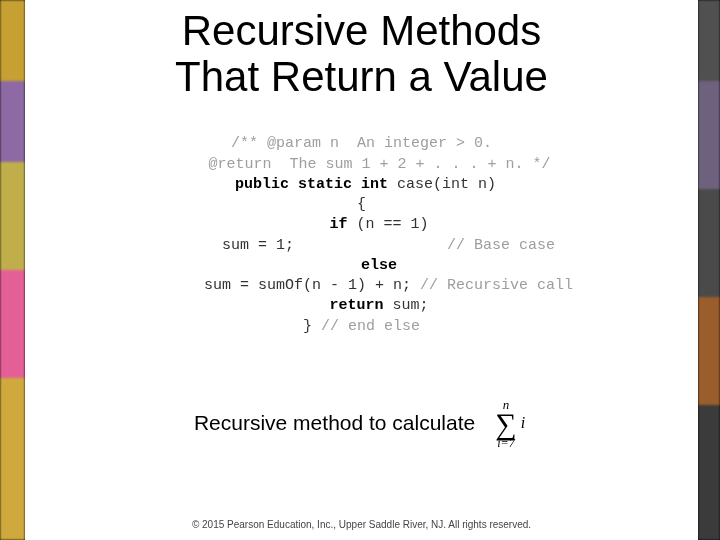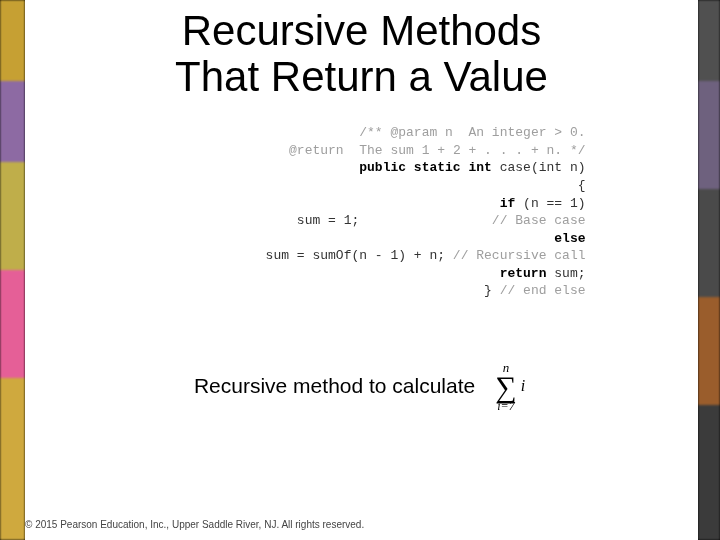--- a/index.html
+++ b/index.html
@@ -50,31 +50,31 @@
     flex-direction: column;
     align-items: center;
   }
   .title {
     font-size: 42px;
     font-weight: 400;
     color: #000;
     text-align: center;
     line-height: 1.1;
     margin-top: 8px;
-    margin-bottom: 20px;
+    margin-bottom: 30px;
   }
   .code-box {
     width: 460px;
     background: #fff;
     font-family: Consolas, "Courier New", monospace;
-    font-size: 13px;
+    font-size: 15px;
     line-height: 1.35;
     color: #333;
     padding: 4px 6px;
-    text-align: right;
+    text-align: center;
   }
   .code-line { white-space: pre; }
   .cm { color: #9e9e9e; }
   .kw { font-weight: bold; color: #000; padding-left: 8px; }
   .caption-row {
     display: flex;
     align-items: center;
     gap: 16px;
     margin-top: 55px;
   }
@@ -93,20 +93,21 @@
   }
   .formula .upper { font-style: italic; font-size: 13px; }
   .formula .sigma { font-size: 30px; font-weight: 300; display: block; margin: -2px 0; }
   .formula .row { display: flex; align-items: center; gap: 4px; }
   .formula .lower { font-style: italic; font-size: 12px; }
   .formula .ivar { font-style: italic; font-size: 16px; }
   .copyright {
     position: absolute;
     bottom: 10px;
     width: 100%;
+    text-align: center;
     font-size: 10px;
     color: #444;
   }
 </style>
 </head>
 <body>
 
 <div class="bg-stripe-left"></div>
 <div class="bg-stripe-right"></div>
 

